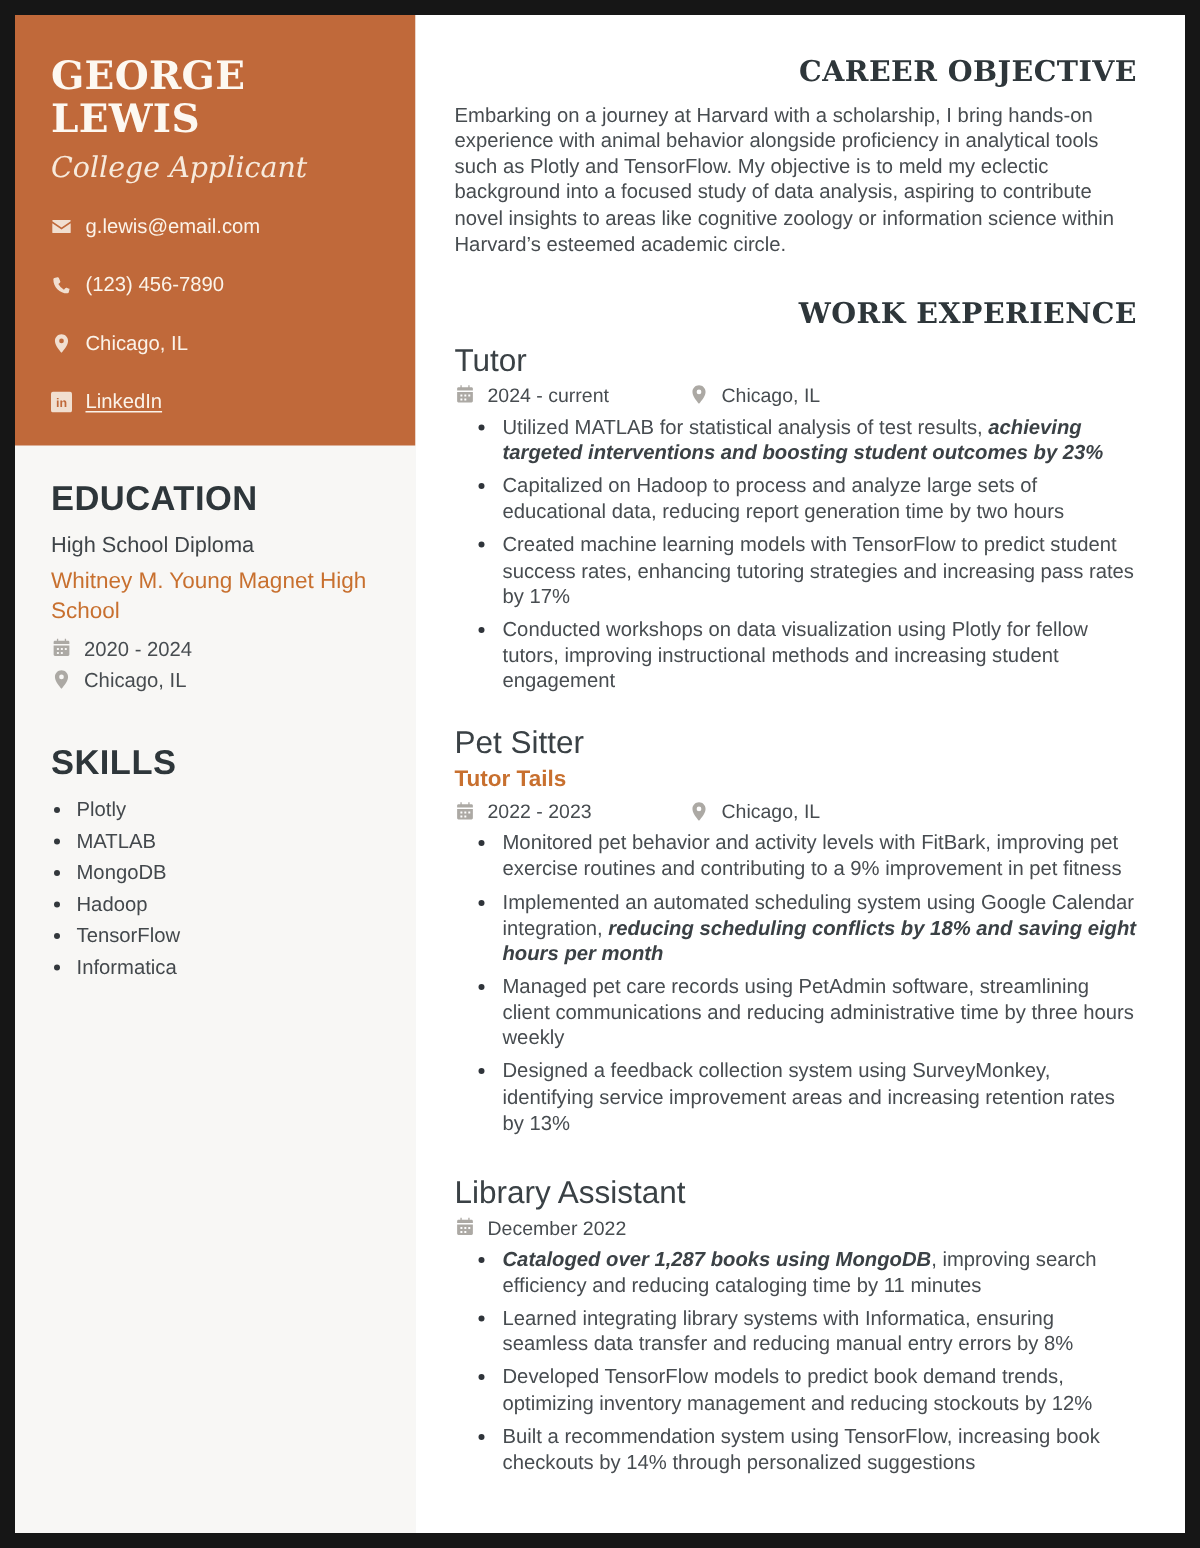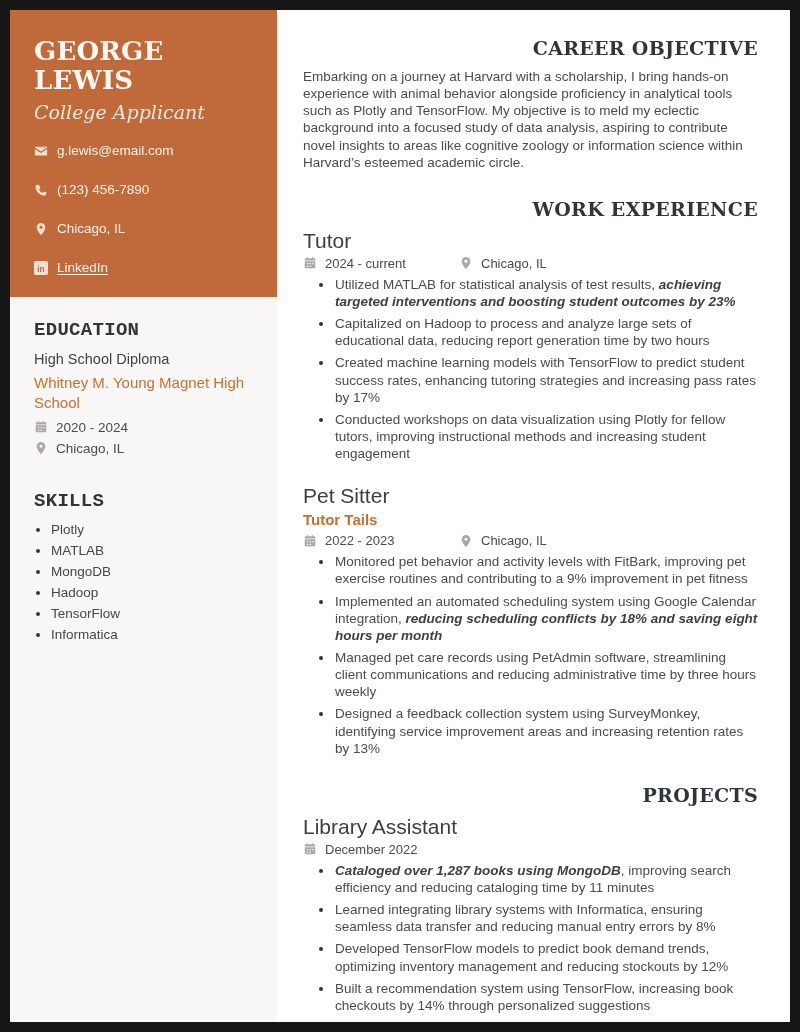--- a/index.html
+++ b/index.html
@@ -31,22 +31,22 @@
     font-family:"DejaVu Serif","Liberation Serif",serif;
     font-style:italic;font-size:19px;color:#f7ead c;color:#f7eadc;margin-top:7px;
   }
   .contacts{margin-top:20px;display:flex;flex-direction:column;gap:24px;}
   .contact-item{display:flex;align-items:center;gap:9px;font-size:13.5px;color:var(--hero-text);}
   .contact-item .icn{color:var(--hero-icon);}
   .ctext.link{text-decoration:underline;text-underline-offset:2px;cursor:pointer;}
 
   .side-body{padding:22px 24px 0 24px;}
   .side-body h2{
-    font-family:Liberation Mono, monospace;
-    font-size:19px;font-weight:700;color:var(--heading);letter-spacing:.3px;margin-bottom:10px;
+    font-family:Liberation Sans, sans-serif;
+    font-size:23px;font-weight:700;color:var(--heading);letter-spacing:.3px;margin-bottom:10px;
   }
   .degree{font-size:14.5px;color:#3f4448;margin-bottom:6px;}
   .school{font-size:15px;color:var(--accent);line-height:1.32;margin-bottom:7px;}
   .meta-row{display:flex;align-items:center;gap:8px;font-size:13.5px;color:var(--body-text);margin-bottom:6px;}
   .meta-row .icn{color:var(--icon-gray);}
   .skills-section{margin-top:34px;}
   .skills-list{list-style:disc;padding-left:17px;}
   .skills-list li{font-size:13.5px;color:#43484c;margin-bottom:6px;}
   .skills-list li::marker{color:#33383c;}
 
@@ -218,21 +218,20 @@
                 <li><span>Monitored pet behavior and activity levels with FitBark, improving pet exercise routines and contributing to a 9% improvement in pet fitness</span></li>
                 <li><span>Implemented an automated scheduling system using Google Calendar integration, </span><span class="em">reducing scheduling conflicts by 18% and saving eight hours per month</span></li>
                 <li><span>Managed pet care records using PetAdmin software, streamlining client communications and reducing administrative time by three hours weekly</span></li>
                 <li><span>Designed a feedback collection system using SurveyMonkey, identifying service improvement areas and increasing retention rates by 13%</span></li>
               </ul>
             </article>
           </div>
       </section>
 
       <section class="section-projects">
-        <h2>PROJECTS</h2>
         <div>
             <article class="job">
               <h3 class="job-title">Library Assistant</h3>
               <div class="meta">
                 <span class="date-group">
                   <span class="icn">
                     <svg viewBox="0 0 16 16">
                       <path fill="currentColor" d="M5.5 1h-1v1.5H3c-.55 0-1 .45-1 1V5h12V3.5c0-.55-.45-1-1-1h-1.5V1h-1v1.5h-5V1zM2 6v7c0 .55.45 1 1 1h10c.55 0 1-.45 1-1V6H2zm2.5 2H6v1.5H4.5V8zm3 0H9v1.5H7.5V8zm3 0H12v1.5h-1.5V8zm-6 3H6v1.5H4.5V11zm3 0H9v1.5H7.5V11z"></path>
                     </svg>
                   </span>

